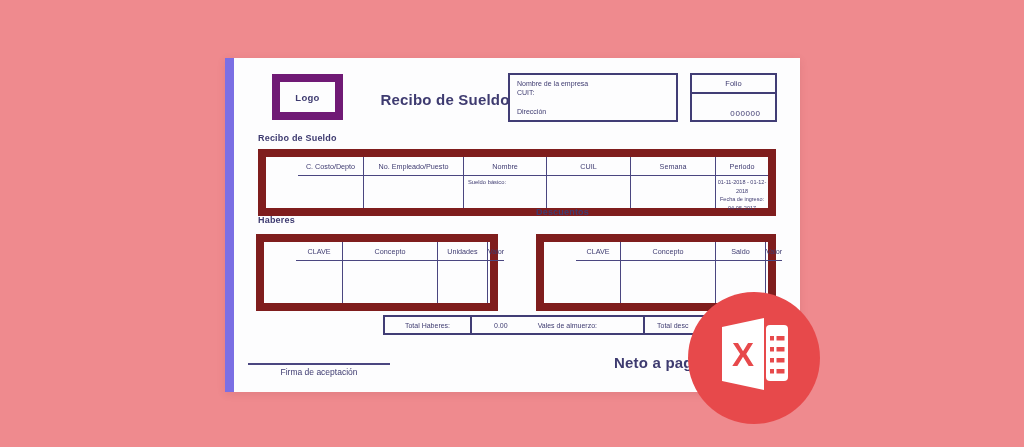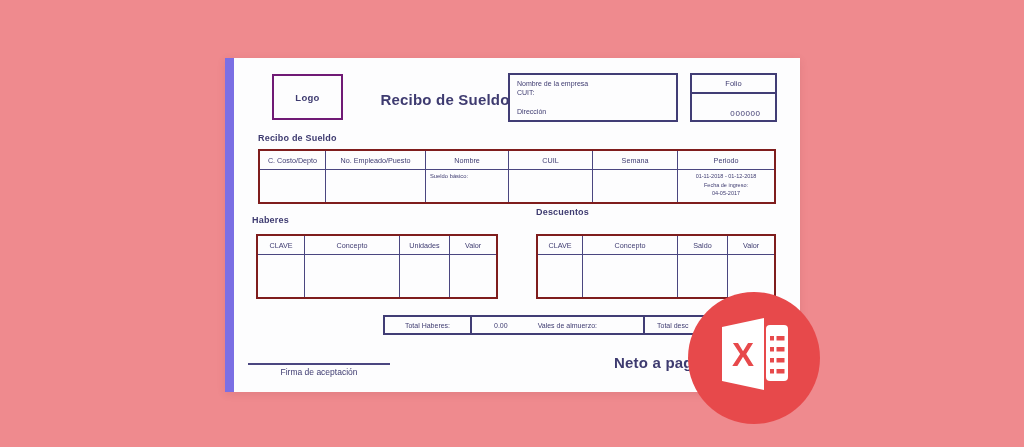--- a/index.html
+++ b/index.html
@@ -10,38 +10,38 @@
     color:#3e3b70;
   }
   .paper{
     position:absolute;left:225px;top:58px;width:575px;height:334px;
     background:#fdfdfe;box-shadow:0 2px 8px rgba(120,40,50,.12);
   }
   .stripe{position:absolute;left:0;top:0;width:9px;height:334px;background:#7b6fe4;}
   .paper *{box-sizing:border-box;}
   .abs{position:absolute;}
 
-  .logo-box{left:47px;top:16px;width:71px;height:46px;border:2px solid #701a75;
+  .logo-box{left:47px;top:16px;width:71px;height:46px;border:8px solid #701a75;
     display:flex;align-items:center;justify-content:center;
     font-size:9.5px;font-weight:bold;letter-spacing:.3px;}
   .title{left:125px;top:33px;width:190px;text-align:center;
     font-size:15px;font-weight:bold;letter-spacing:.2px;}
 
   .company-box{left:283px;top:15px;width:170px;height:49px;border:2px solid #413d75;
     padding:4px 7px;font-size:7px;display:flex;flex-direction:column;justify-content:space-between;}
   .company-box .line{line-height:1.3;}
 
   .folio-box{left:465px;top:15px;width:87px;height:49px;border:2px solid #413d75;
     display:flex;flex-direction:column;gap:12px;}
   .folio-top{height:19px;border-bottom:2px solid #413d75;display:flex;align-items:center;justify-content:center;font-size:7.5px;}
   .folio-val{flex:1;display:flex;align-items:center;justify-content:center;font-size:8px;letter-spacing:.6px;margin-left:24px;}
 
   .section-label{font-size:9px;font-weight:bold;letter-spacing:.2px;}
 
-  .tbl{border:2px solid #7f1d1d;display:grid;}
+  .tbl{border:8px solid #7f1d1d;display:grid;padding-left:32px;}
   .tbl .hc{height:19px;display:flex;align-items:center;justify-content:center;
     font-size:7.2px;border-bottom:1.5px solid #4a4680;border-right:1.5px solid #4a4680;}
   .tbl .hc.last{border-right:none;}
   .tbl .dc{border-right:1.5px solid #4a4680;}
   .tbl .dc.last{border-right:none;}
 
   .main-table{left:33px;top:91px;width:518px;grid-template-columns:66px 100px 83px 84px 85px 1fr;}
   .main-table .dc{height:32px;}
   .sueldo{font-size:5.8px;padding:3px 4px;text-align:left;}
   .periodo{font-size:5.5px;text-align:center;line-height:1.55;padding-top:2px;}
@@ -104,21 +104,21 @@
     <div class="dc sueldo">Sueldo básico:</div>
     <div class="dc"></div>
     <div class="dc"></div>
     <div class="dc last periodo">
       <div>01-11-2018 - 01-12-2018</div>
       <div>Fecha de ingreso:</div>
       <div>04-05-2017</div>
     </div>
   </div>
 
-  <div class="abs section-label" style="left:27px;top:157px;">Haberes</div>
+  <div class="abs section-label" style="left:33px;top:157px;">Haberes</div>
   <div class="abs tbl haberes-table">
     <div class="hc">CLAVE</div>
     <div class="hc">Concepto</div>
     <div class="hc">Unidades</div>
     <div class="hc last">Valor</div>
     <div class="dc"></div>
     <div class="dc"></div>
     <div class="dc"></div>
     <div class="dc last"></div>
   </div>

